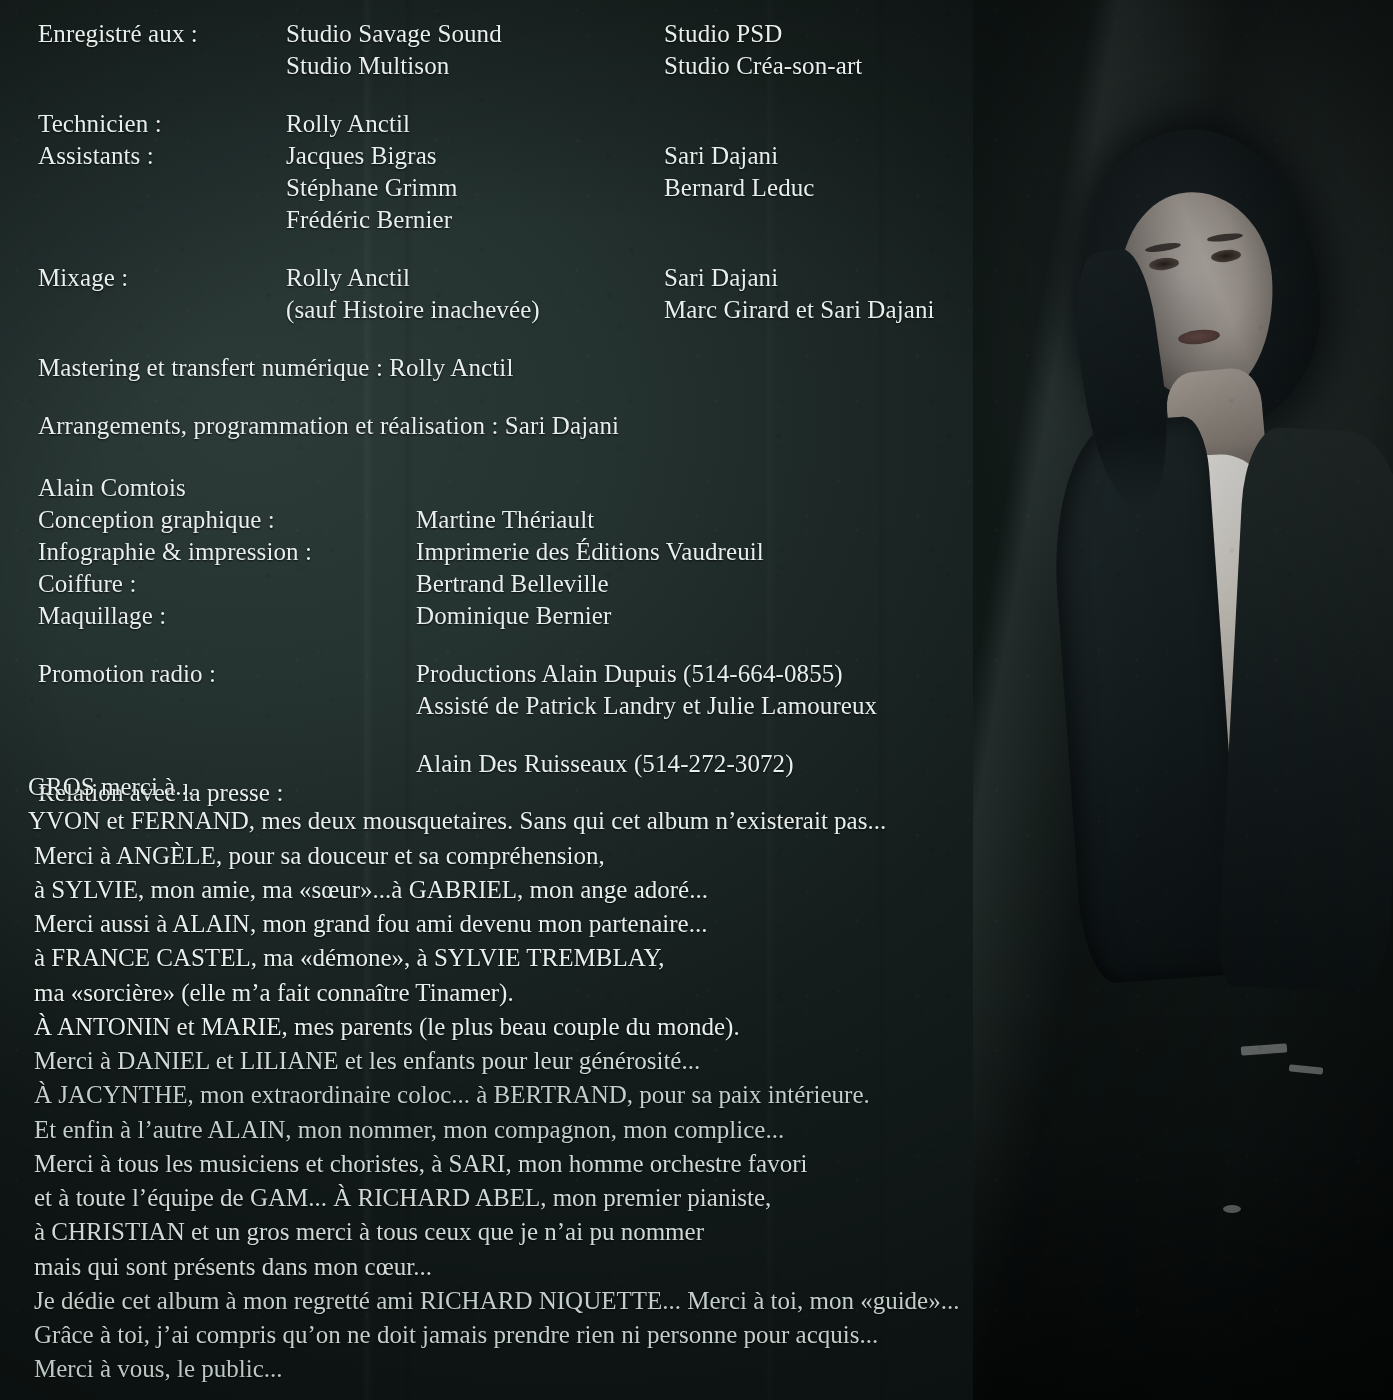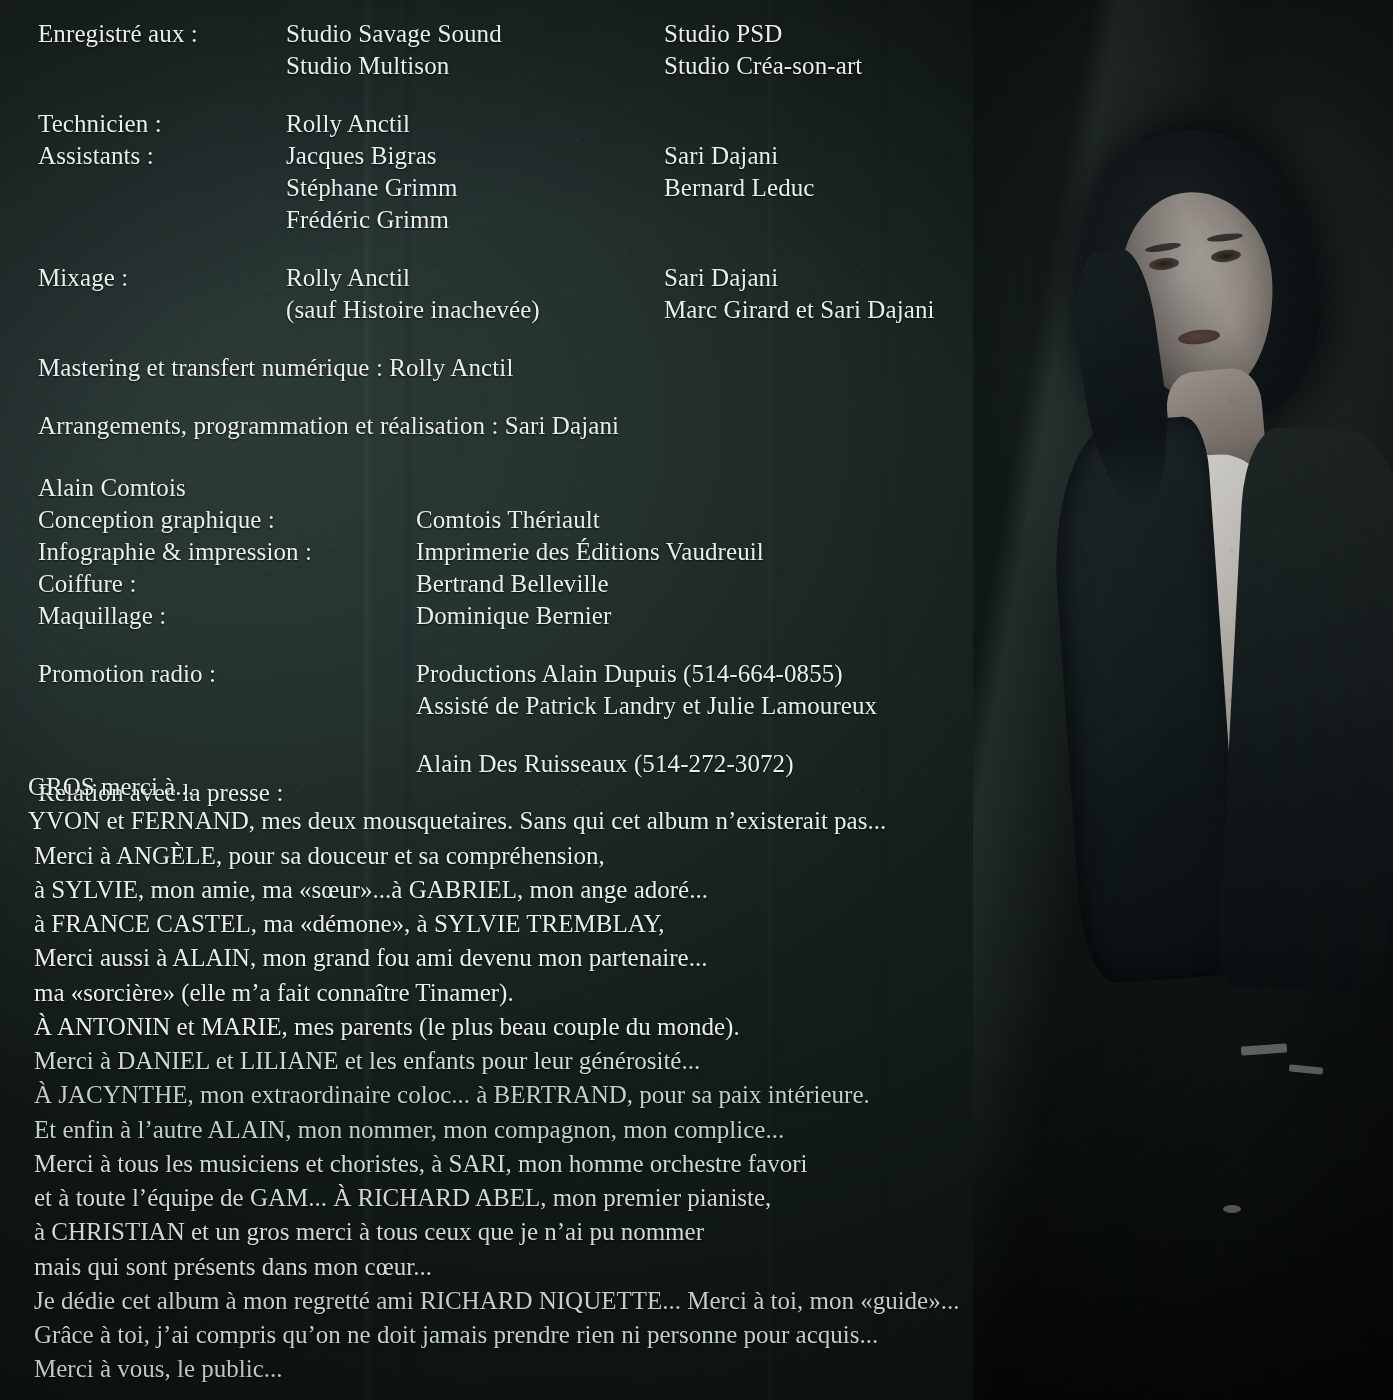--- a/index.html
+++ b/index.html
@@ -259,21 +259,21 @@
         <div class="col-a">Jacques Bigras</div>
         <div>Sari Dajani</div>
       </div>
       <div class="row">
         <div class="lbl">&nbsp;</div>
         <div class="col-a">Stéphane Grimm</div>
         <div>Bernard Leduc</div>
       </div>
       <div class="row">
         <div class="lbl">&nbsp;</div>
-        <div class="col-a">Frédéric Grimm</div>
+        <div class="col-a">Frédéric Bernier</div>
         <div>&nbsp;</div>
       </div>
     </div>
 
     <div class="block sec-mix">
       <div class="row">
         <div class="lbl">Mixage :</div>
         <div class="col-a">Rolly Anctil</div>
         <div>Sari Dajani</div>
       </div>
@@ -287,21 +287,21 @@
     <div class="single">Mastering et transfert numérique : Rolly Anctil</div>
 
     <div class="single" style="margin-bottom:30px;">Arrangements, programmation et réalisation : Sari Dajani</div>
 
     <div class="block sec-cred">
       <div class="row">
         <div>Alain Comtois</div>
       </div>
       <div class="row">
         <div class="lbl">Conception graphique :</div>
-        <div>Comtois Thériault</div>
+        <div>Martine Thériault</div>
       </div>
       <div class="row">
         <div class="lbl">Infographie &amp; impression :</div>
         <div>Imprimerie des Éditions Vaudreuil</div>
       </div>
       <div class="row">
         <div class="lbl">Coiffure :</div>
         <div>Bertrand Belleville</div>
       </div>
       <div class="row">
@@ -328,22 +328,22 @@
       </div>
     </div>
 
   </div>
 
   <div id="thanks">
     <div class="ln">GROS merci à...</div>
     <div class="ln">YVON et FERNAND, mes deux mousquetaires. Sans qui cet album n’existerait pas...</div>
     <div class="ln ind">Merci à ANGÈLE, pour sa douceur et sa compréhension,</div>
     <div class="ln ind">à SYLVIE, mon amie, ma «sœur»...à GABRIEL, mon ange adoré...</div>
+    <div class="ln ind">Merci aussi à ALAIN, mon grand fou ami devenu mon partenaire...</div>
     <div class="ln ind">à FRANCE CASTEL, ma «démone», à SYLVIE TREMBLAY,</div>
-    <div class="ln ind">Merci aussi à ALAIN, mon grand fou ami devenu mon partenaire...</div>
     <div class="ln ind">ma «sorcière» (elle m’a fait connaître Tinamer).</div>
     <div class="ln ind">À ANTONIN et MARIE, mes parents (le plus beau couple du monde).</div>
     <div class="ln ind dim1">Merci à DANIEL et LILIANE et les enfants pour leur générosité...</div>
     <div class="ln ind dim2">À JACYNTHE, mon extraordinaire coloc... à BERTRAND, pour sa paix intérieure.</div>
     <div class="ln ind dim2">Et enfin à l’autre ALAIN, mon nommer, mon compagnon, mon complice...</div>
     <div class="ln ind dim1">Merci à tous les musiciens et choristes, à SARI, mon homme orchestre favori</div>
     <div class="ln ind dim1">et à toute l’équipe de GAM... À RICHARD ABEL, mon premier pianiste,</div>
     <div class="ln ind dim1">à CHRISTIAN et un gros merci à tous ceux que je n’ai pu nommer</div>
     <div class="ln ind dim1">mais qui sont présents dans mon cœur...</div>
     <div class="ln ind dim2">Je dédie cet album à mon regretté ami RICHARD NIQUETTE... Merci à toi, mon «guide»...</div>

